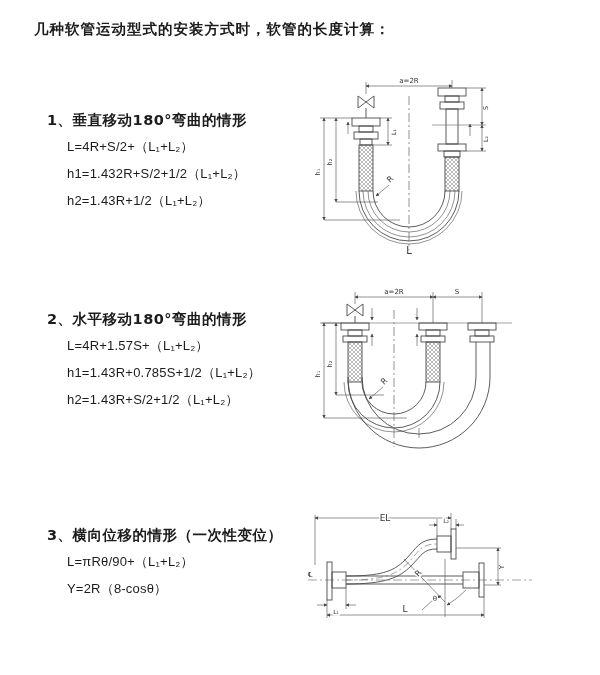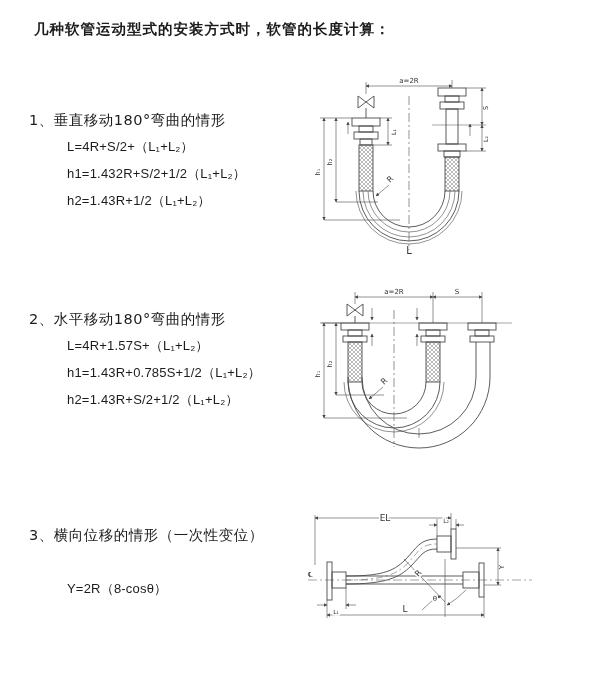--- a/index.html
+++ b/index.html
@@ -4,21 +4,21 @@
 <style>
   html,body{margin:0;padding:0;background:#fff;}
   .page{
     position:relative;width:532px;height:675px;background:#ffffff;overflow:hidden;
     font-family:"DejaVu Sans","Liberation Sans",sans-serif;color:#1c1c1c;
   }
   .title{
     position:absolute;left:34px;top:20px;font-size:14.5px;font-weight:700;letter-spacing:1px;
   }
   .heading{
-    position:absolute;left:29px;font-size:14.5px;font-weight:400;letter-spacing:.5px;white-space:nowrap;
+    position:absolute;left:47px;font-size:14.5px;font-weight:700;letter-spacing:.5px;white-space:nowrap;
   }
   .formula{
     position:absolute;left:67px;font-size:13px;font-weight:400;letter-spacing:.2px;white-space:nowrap;
     font-family:Liberation Sans, sans-serif;
   }
   svg{position:absolute;}
   svg text{font-family:"DejaVu Sans","Liberation Sans",sans-serif;fill:#333;}
   .lblbg{paint-order:stroke;stroke:#ffffff;stroke-width:3px;}
 </style>
 </head>
@@ -32,20 +32,21 @@
   <div class="formula" style="top:138px">L=4R+S/2+（L₁+L₂）</div>
   <div class="formula" style="top:165px">h1=1.432R+S/2+1/2（L₁+L₂）</div>
   <div class="formula" style="top:192px">h2=1.43R+1/2（L₁+L₂）</div>
 
   <div class="heading" style="top:310px">2、水平移动180°弯曲的情形</div>
   <div class="formula" style="top:337px">L=4R+1.57S+（L₁+L₂）</div>
   <div class="formula" style="top:364px">h1=1.43R+0.785S+1/2（L₁+L₂）</div>
   <div class="formula" style="top:391px">h2=1.43R+S/2+1/2（L₁+L₂）</div>
 
   <div class="heading" style="top:526px">3、横向位移的情形（一次性变位）</div>
+  <div class="formula" style="top:553px">L=πRθ/90+（L₁+L₂）</div>
   <div class="formula" style="top:580px">Y=2R（8-cosθ）</div>
 
   <svg style="left:312px;top:72px" width="278" height="186" viewBox="0 0 278 186">
     <defs>
       <marker id="d1a" viewBox="0 0 10 10" refX="9" refY="5" markerWidth="6" markerHeight="6" orient="auto-start-reverse">
         <path d="M0,0 L10,5 L0,10 z" fill="#4a4a4a"></path>
       </marker>
       <pattern id="d1h" width="4" height="4" patternUnits="userSpaceOnUse">
         <path d="M0,4 L4,0 M0,0 L4,4" stroke="#777" stroke-width="0.5"></path>
       </pattern>

